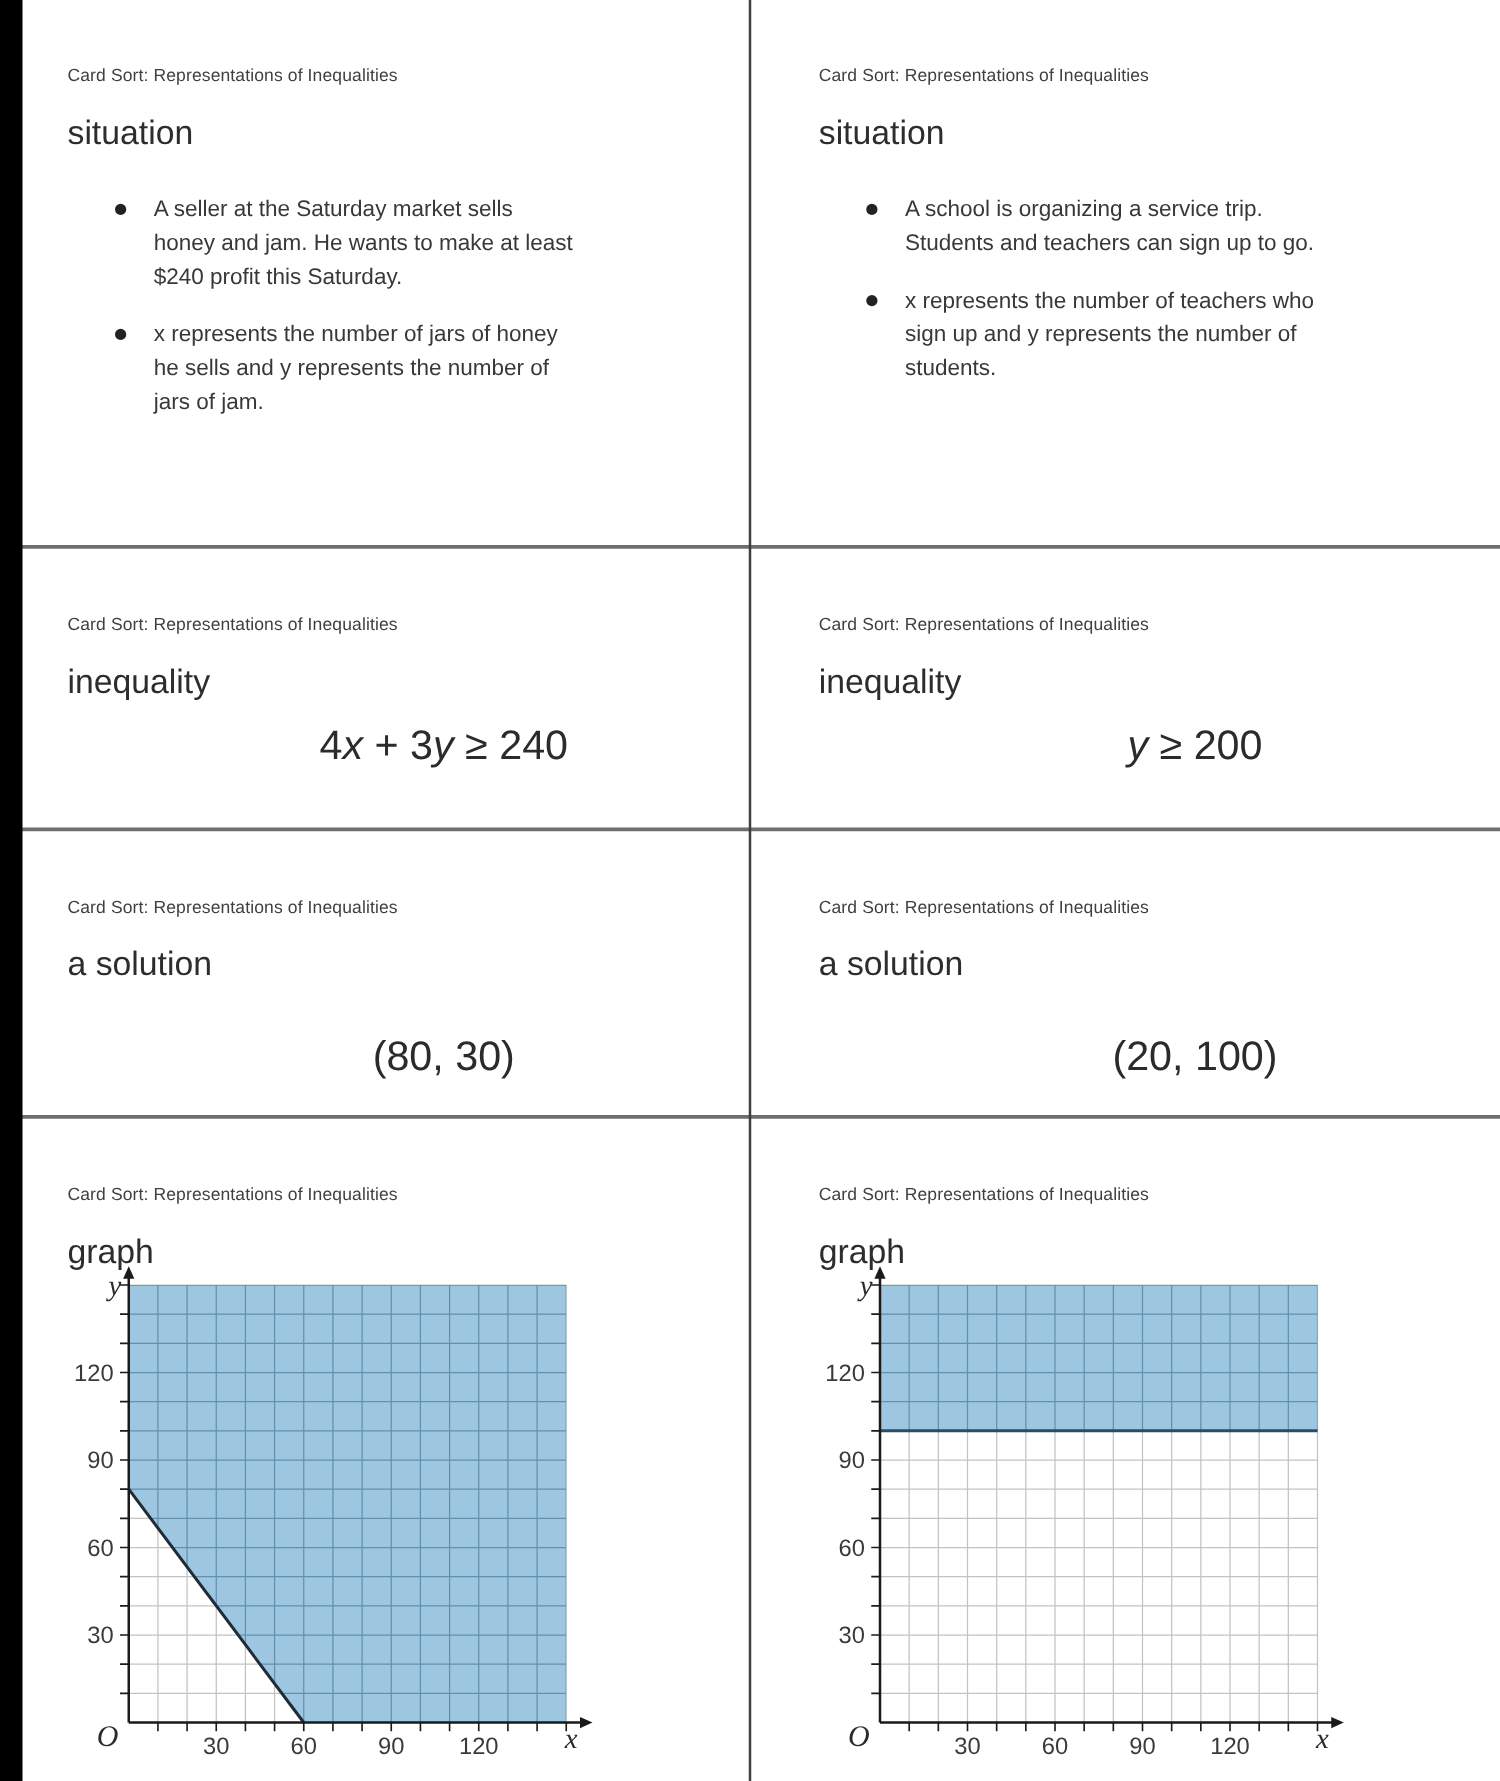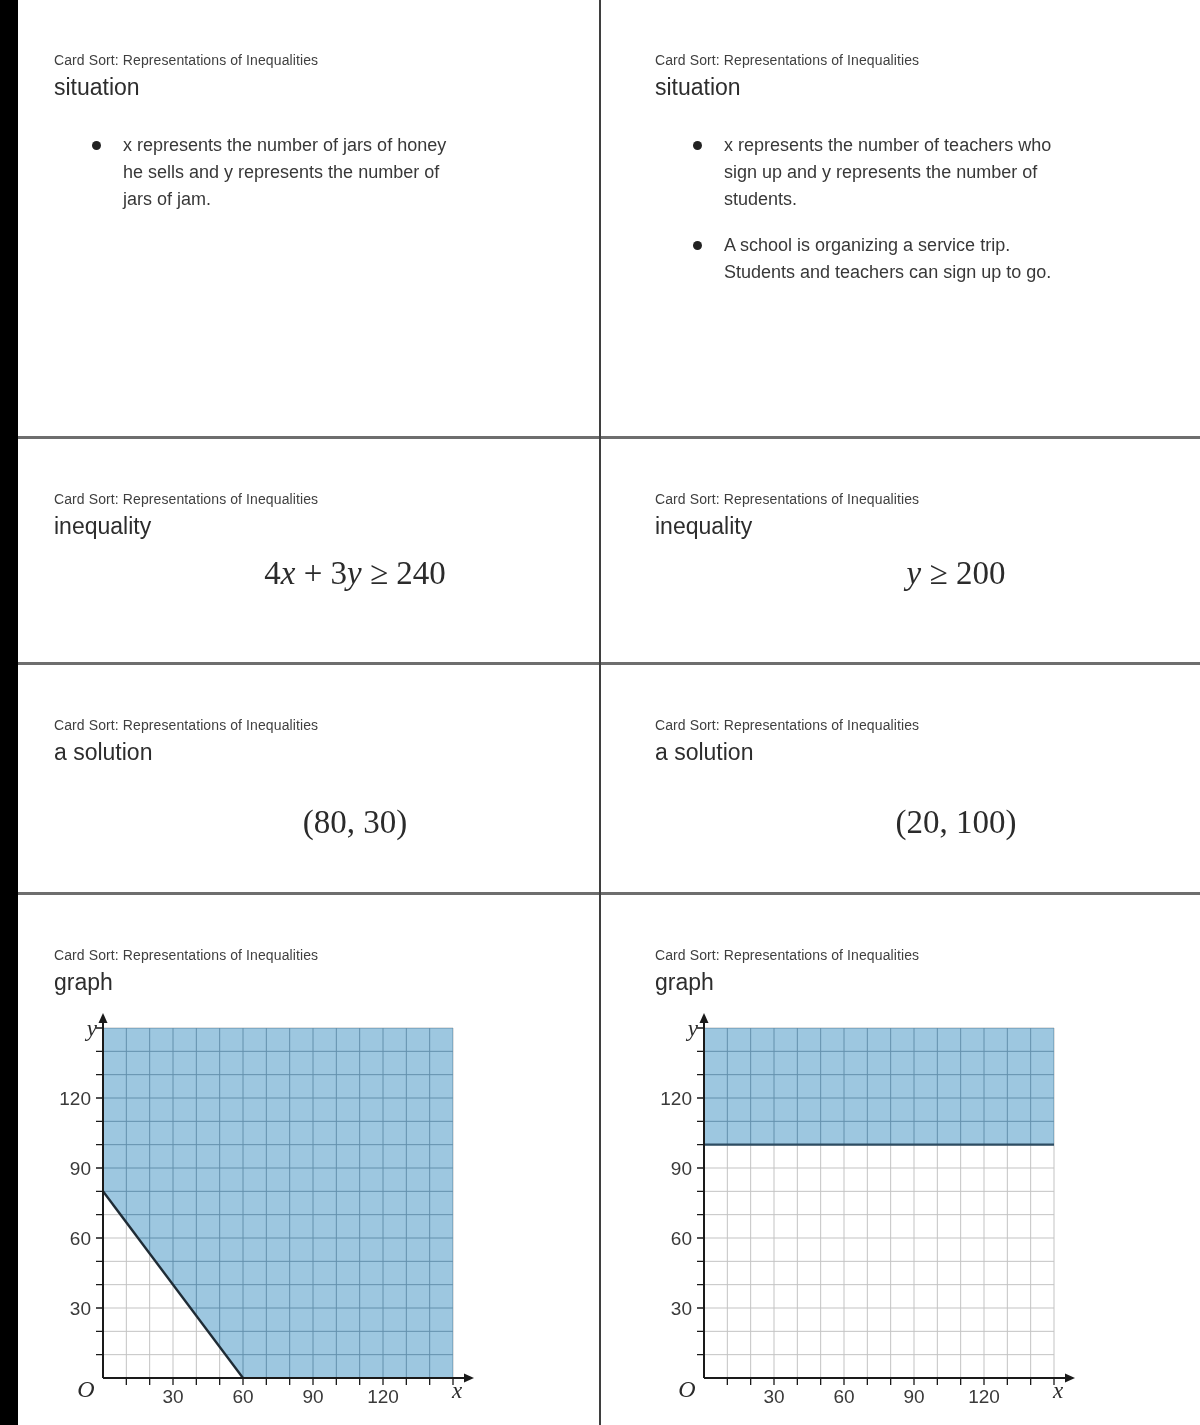--- a/index.html
+++ b/index.html
@@ -24,36 +24,36 @@
     background:#6e6e6e;z-index:5;
   }
   .card{
     position:absolute;width:676px;box-sizing:border-box;
     padding:52px 20px 0 54px;
   }
   .card-kicker{
     font-size:14px;line-height:1.25;color:#3f3f3f;letter-spacing:.1px;
   }
   .card-type{
-    font-size:23px;line-height:1.3;color:#2d2d2d;margin-top:3px;
+    font-size:27px;line-height:1.3;color:#2d2d2d;margin-top:19px;
   }
   ul.bullets{
     list-style:none;margin:30px 0 0 0;padding:0 0 0 69px;width:450px;
   }
   ul.bullets li{
     position:relative;font-size:18px;line-height:27px;color:#383838;
     margin:0 0 19px 0;white-space:pre-line;
   }
   ul.bullets li::before{
     content:"";position:absolute;left:-31px;top:9px;width:9px;height:9px;
     border-radius:50%;background:#222;
   }
   .math-row{
     margin-top:14px;text-align:center;
-    font-family:Liberation Serif, serif;
+    font-family:Liberation Sans, sans-serif;
     font-size:33px;color:#2b2b2b;
   }
   .math-row.solution{margin-top:37px;}
   .math-row span{white-space:pre;}
   .m-it{font-style:italic;}
   .m-up{font-style:normal;}
   .graph-card{height:530px;}
   .graph-card svg{position:absolute;left:0;top:0;z-index:2;}
   svg text{font-family:"Liberation Sans","DejaVu Sans",sans-serif;}
   svg text.axis-var{font-family:"Liberation Serif","DejaVu Serif",serif;font-style:italic;}
@@ -66,35 +66,38 @@
   <div class="h-divider" style="top:436px"></div>
   <div class="h-divider" style="top:662px"></div>
   <div class="h-divider" style="top:892px"></div>
   <div class="v-divider"></div>
   <div class="edge-strip"></div>
 
   <div class="card" style="left:0;top:0;height:436px">
     <div class="card-kicker">Card Sort: Representations of Inequalities</div>
     <div class="card-type">situation</div>
     <ul class="bullets">
+      <li>A seller at the Saturday market sells
+honey and jam. He wants to make at least
+$240 profit this Saturday.</li>
       <li>x represents the number of jars of honey
 he sells and y represents the number of
 jars of jam.</li>
     </ul>
   </div>
 
   <div class="card" style="left:601px;top:0;height:436px">
     <div class="card-kicker">Card Sort: Representations of Inequalities</div>
     <div class="card-type">situation</div>
     <ul class="bullets">
+      <li>A school is organizing a service trip.
+Students and teachers can sign up to go.</li>
       <li>x represents the number of teachers who
 sign up and y represents the number of
 students.</li>
-      <li>A school is organizing a service trip.
-Students and teachers can sign up to go.</li>
     </ul>
   </div>
 
   <div class="card" style="left:0;top:439px;height:223px">
     <div class="card-kicker">Card Sort: Representations of Inequalities</div>
     <div class="card-type">inequality</div>
     <div class="math-row"><span class="m-up">4</span><span class="m-it">x</span><span class="m-up"> + </span><span class="m-up">3</span><span class="m-it">y</span><span class="m-up"> ≥ 240</span></div>
   </div>
 
   <div class="card" style="left:601px;top:439px;height:223px">

